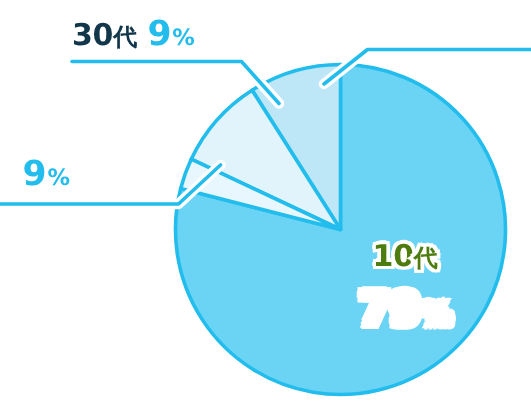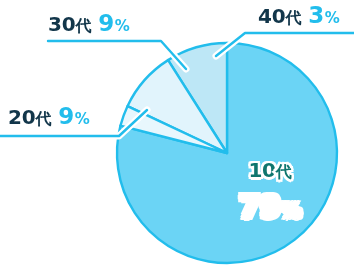--- a/index.html
+++ b/index.html
@@ -129,28 +129,23 @@
       <path d="M 0 136 L 119 136 L 147 110" stroke="#ffffff" stroke-width="7"></path>
       <path d="M 0 136 L 119 136 L 147 110" stroke="#22BDEC" stroke-width="2.4"></path>
     </g>
   </svg>
 
   <div class="callout" id="label-30">
     <span class="age" style="color:#12364A;"><span>30</span><span class="dai">代</span></span>
     <span class="pct" style="color:#22BDEC;"><span>9</span><span class="unit">%</span></span>
   </div>
 
-  <div class="callout" id="label-40">
-    <span class="age" style="color:#12364A;"><span>40</span><span class="dai">代</span></span>
-    <span class="pct" style="color:#22BDEC;"><span>3</span><span class="unit">%</span></span>
-  </div>
 
   <div class="callout" id="label-20">
-    <span class="age" style="color:#12364A;"><span>20</span><span class="dai">代</span></span>
     <span class="pct" style="color:#22BDEC;"><span>9</span><span class="unit">%</span></span>
   </div>
 
   <div id="label-10">
-    <span class="age" style="color:#0f766e;"><span>10</span><span class="dai">代</span></span>
+    <span class="age" style="color:#4d7c0f;"><span>10</span><span class="dai">代</span></span>
     <span class="pct" style="color:#ffffff;"><span>79</span><span class="unit">%</span></span>
   </div>
 
 </div>
 
 </body></html>

